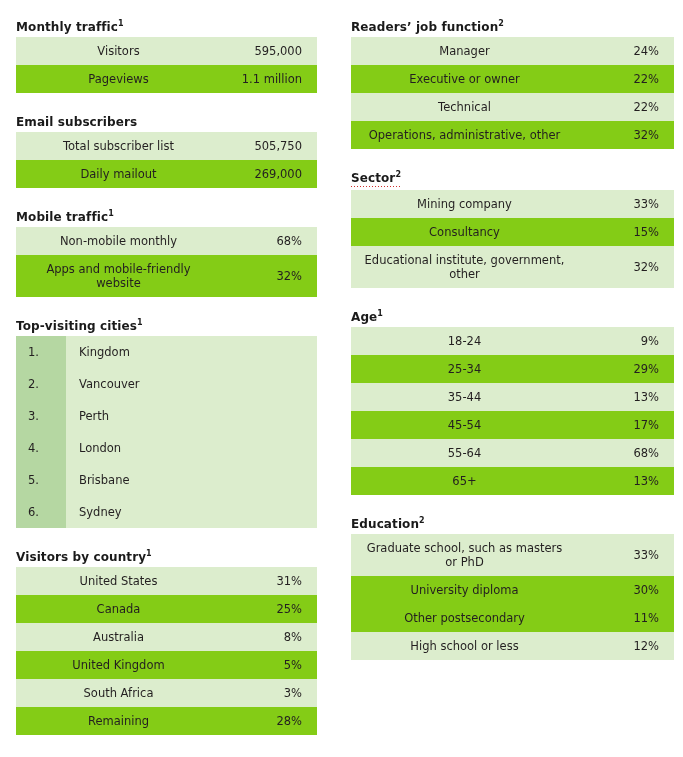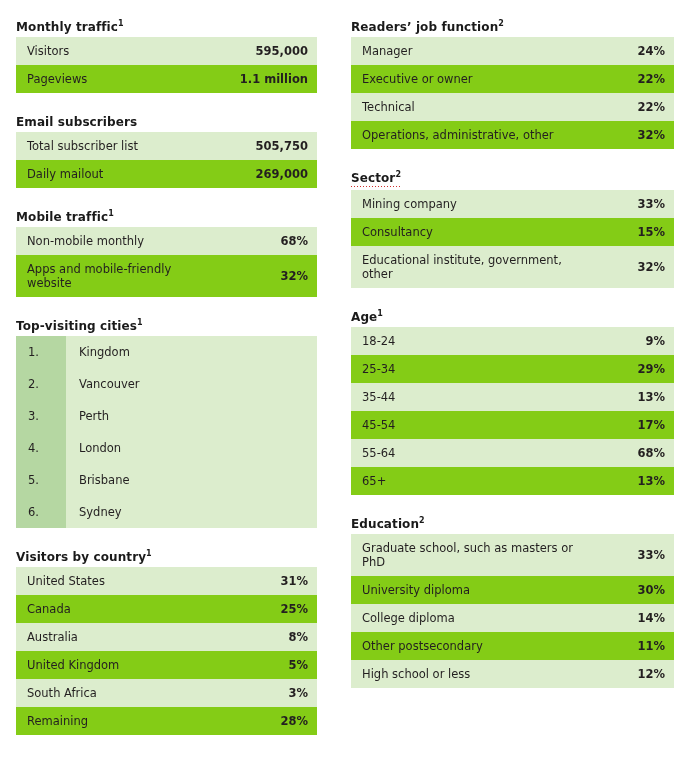--- a/index.html
+++ b/index.html
@@ -73,28 +73,27 @@
   .tbl tr.even td { background: #84cc16; }
   .tbl td {
     font-size: 11.5px;
     line-height: 14px;
     padding: 7px 0 7px 0;
     vertical-align: middle;
     color: #231f20;
   }
   .tbl td.lbl {
     padding-left: 11px;
-    text-align: left;
+    text-align: center;
   }
   .tbl td.val {
-    padding-right: 9px;
+    padding-right: 15px;
     text-align: right;
     white-space: nowrap;
     width: 92px;
-    font-weight: bold;
   }
 
   
   .ranked {
     width: 100%;
     border-collapse: collapse;
     table-layout: fixed;
     background: #dcedcd;
   }
   .ranked td {
@@ -294,24 +293,20 @@
         <div class="section"><div class="sec-title"><span>Education</span><sup>2</sup></div><table class="tbl">
             <tbody>
               <tr class="odd">
                 <td class="lbl">Graduate school, such as masters or PhD</td>
                 <td class="val"><span>33%</span></td>
               </tr>
               <tr class="even">
                 <td class="lbl">University diploma</td>
                 <td class="val"><span>30%</span></td>
               </tr>
-              <tr class="odd">
-                <td class="lbl">College diploma</td>
-                <td class="val"><span>14%</span></td>
-              </tr>
               <tr class="even">
                 <td class="lbl">Other postsecondary</td>
                 <td class="val"><span>11%</span></td>
               </tr>
               <tr class="odd">
                 <td class="lbl">High school or less</td>
                 <td class="val"><span>12%</span></td>
               </tr>
             </tbody>
           </table></div>

